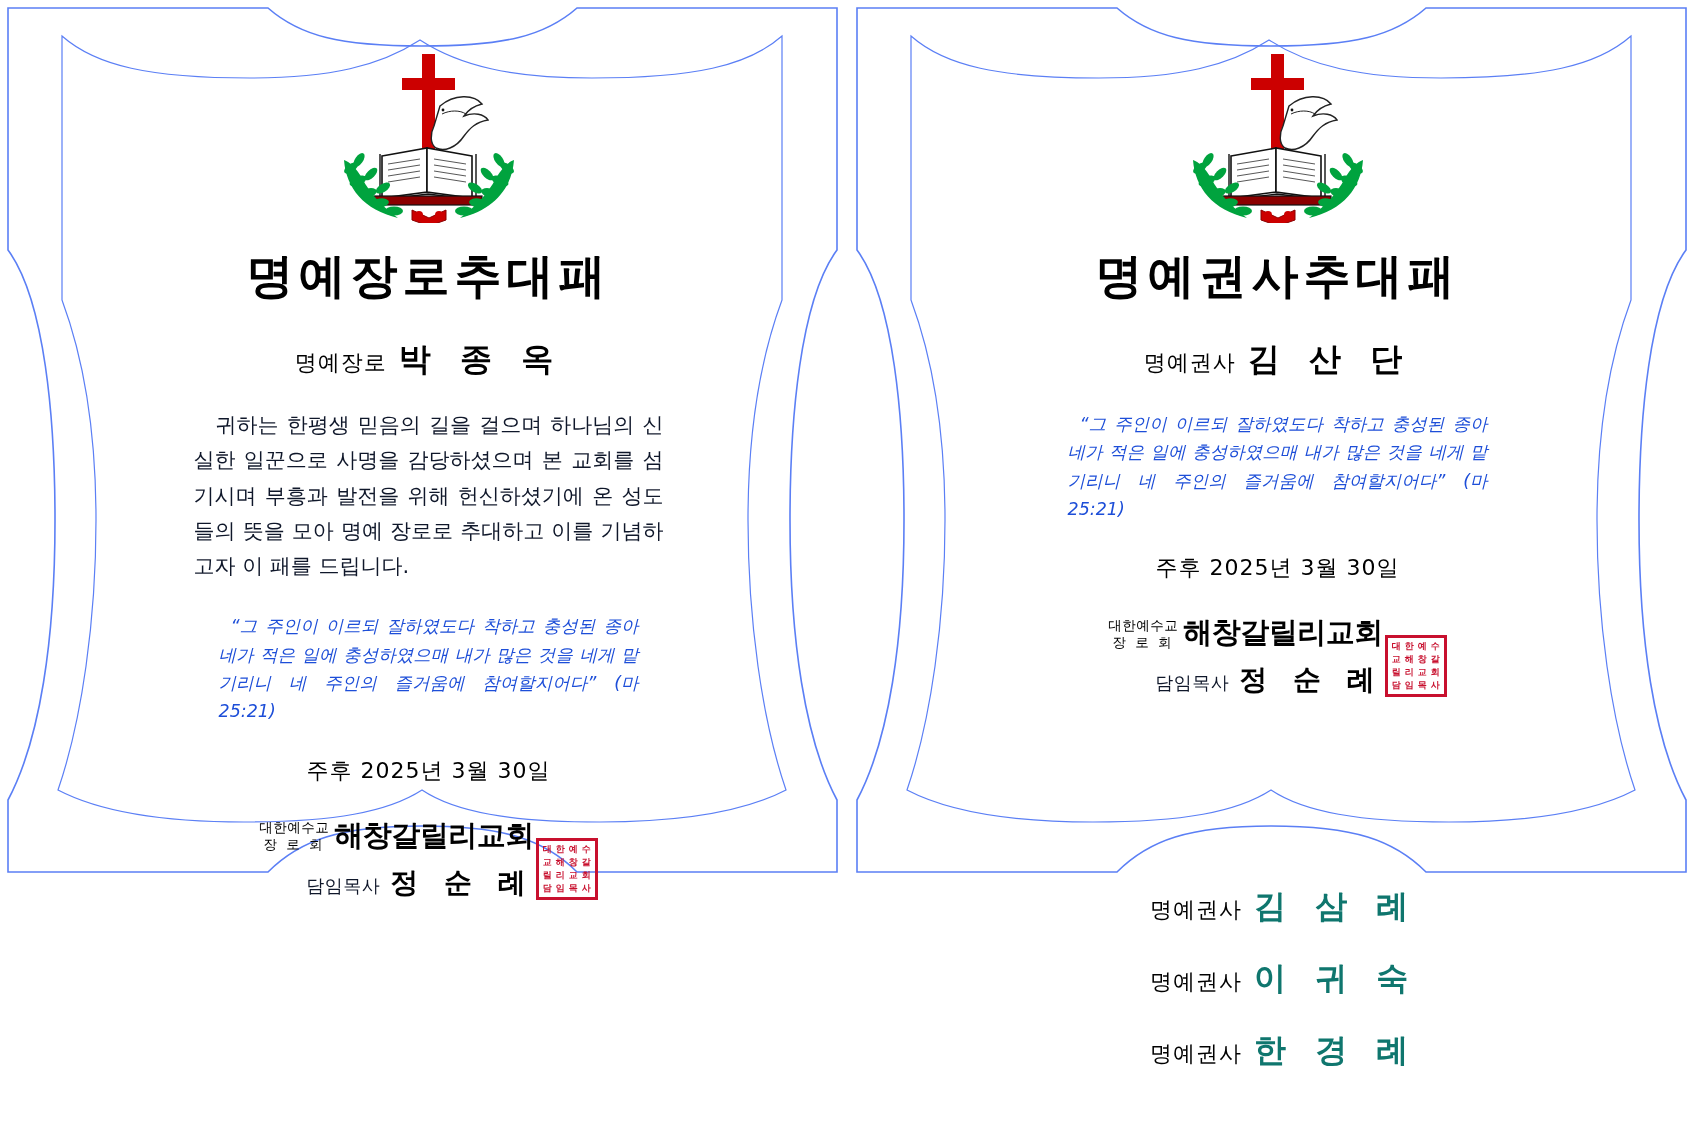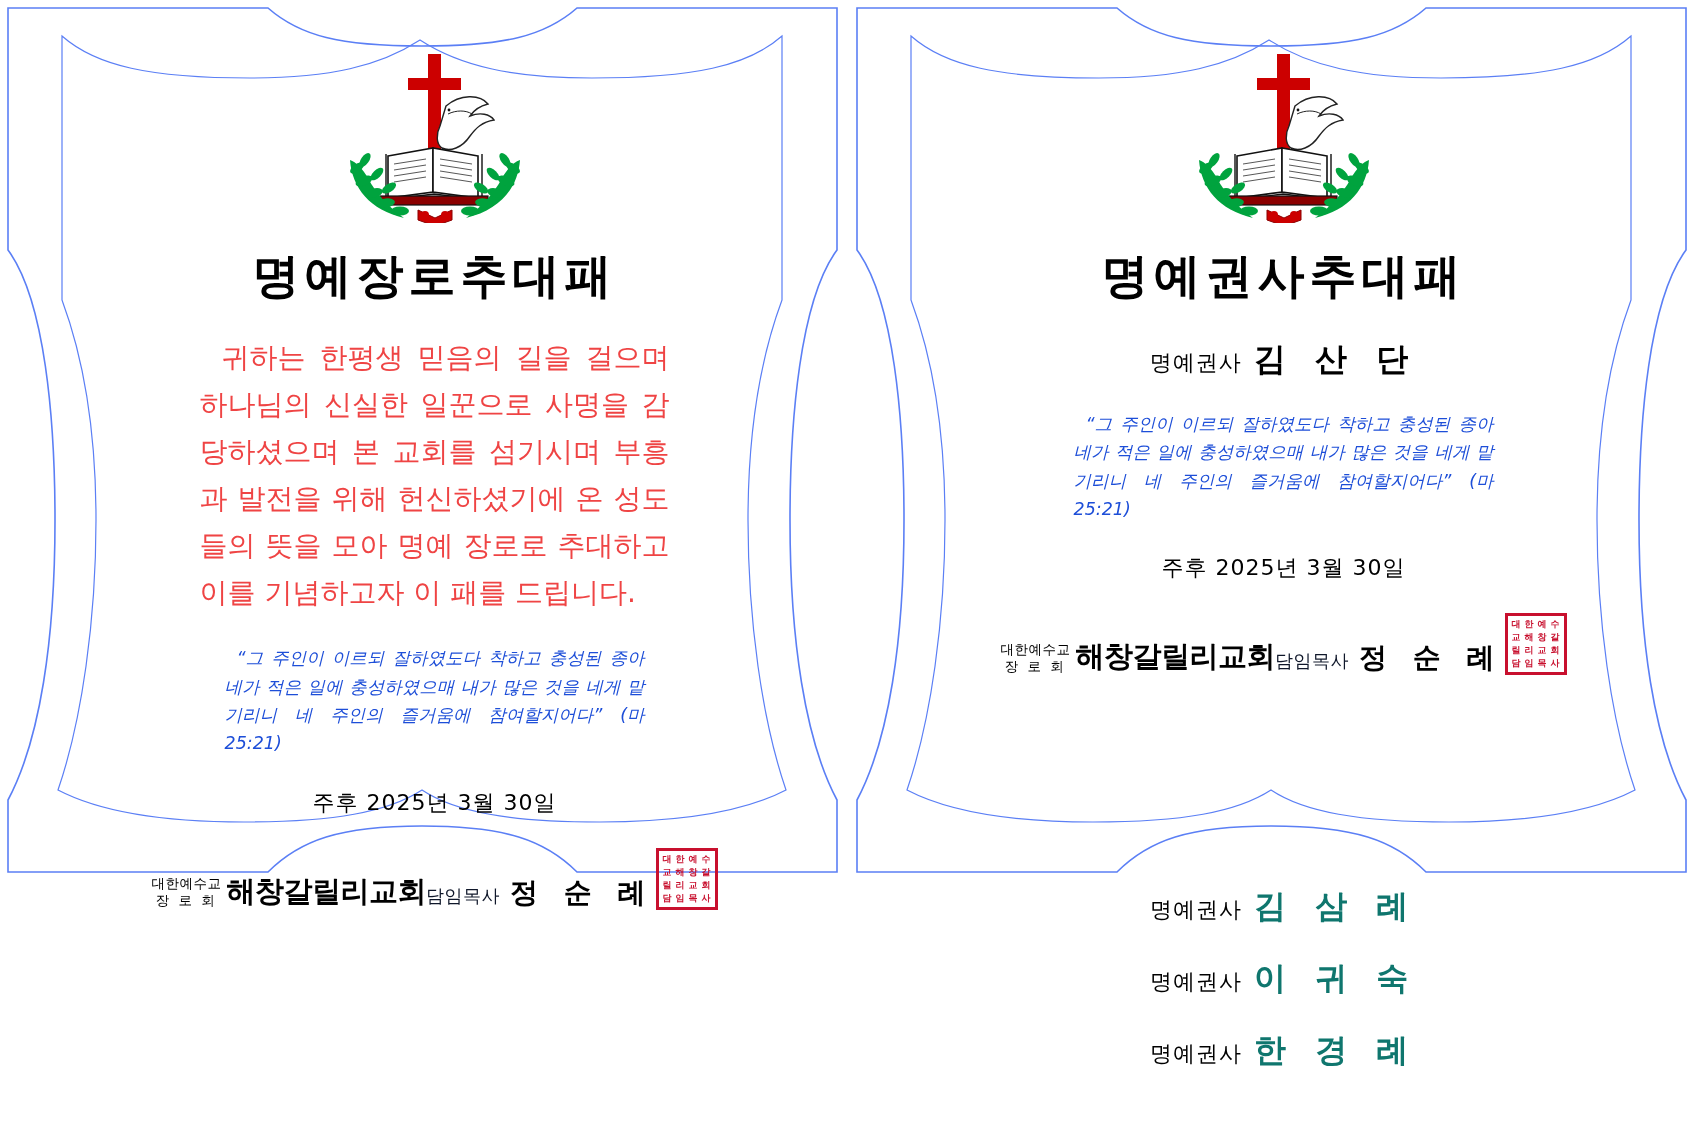--- a/index.html
+++ b/index.html
@@ -34,21 +34,21 @@
   .plaque .outline-svg {
     position: absolute;
     left: 0; top: 0;
     width: 100%;
     height: 100%;
     pointer-events: none;
   }
 
   .plaque-content {
     position: absolute;
-    left: 12px; top: 0;
+    left: 6px; top: 0;
     width: 100%;
     height: 100%;
     display: flex;
     flex-direction: column;
     align-items: center;
   }
 
   
   .emblem {
     margin-top: 48px;
@@ -84,23 +84,23 @@
     font-size: 32px;
     font-weight: bold;
     letter-spacing: 9px;
     margin-left: 12px;
     color: #000;
   }
 
   .body-text {
     margin-top: 26px;
     width: 470px;
-    font-size: 28px;
+    font-size: 21px;
     line-height: 1.68;
-    color: #ef4444;
+    color: #0f172a;
     text-align: justify;
     text-justify: inter-character;
     text-indent: 22px;
   }
   .plaque.right .body-text { width: 470px; }
 
   .verse {
     margin-top: 28px;
     width: 420px;
     font-size: 17.5px;
@@ -121,20 +121,21 @@
 
   .signature {
     margin-top: 30px;
     display: flex;
     align-items: flex-end;
     justify-content: center;
     position: relative;
   }
   .sig-left {
     display: flex;
+    flex-direction: column;
     align-items: flex-end;
   }
   .church-row {
     display: flex;
     align-items: flex-end;
     white-space: nowrap;
   }
   .denom {
     display: flex;
     flex-direction: column;
@@ -308,20 +309,24 @@
           <g>
             <path d="M88 162 L105 170 L122 162 L122 172 L105 178 L88 172 Z" fill="#cc0000" stroke="#8b0000" stroke-width="1"></path>
             <circle cx="95" cy="167" r="4" fill="#cc0000"></circle>
             <circle cx="115" cy="167" r="4" fill="#cc0000"></circle>
           </g>
         </svg>
       </div>
 
       <div class="plaque-title">명예장로추대패</div>
 
+      <div class="honoree-line">
+        <span class="honoree-role">명예장로</span>
+        <span class="honoree-name">박 종 옥</span>
+      </div>
 
       <div class="body-text">귀하는 한평생 믿음의 길을 걸으며 하나님의 신실한 일꾼으로 사명을 감당하셨으며 본 교회를 섬기시며 부흥과 발전을 위해 헌신하셨기에 온 성도들의 뜻을 모아 명예 장로로 추대하고 이를 기념하고자 이 패를 드립니다.</div>
 
       <div class="verse">“그 주인이 이르되 잘하였도다 착하고 충성된 종아 네가 적은 일에 충성하였으매 내가 많은 것을 네게 맡기리니 네 주인의 즐거움에 참여할지어다” (마 25:21)</div>
 
       <div class="date-line">주후 2025년  3월  30일</div>
 
       <div class="signature">
         <div class="sig-left">
           <div class="church-row">

